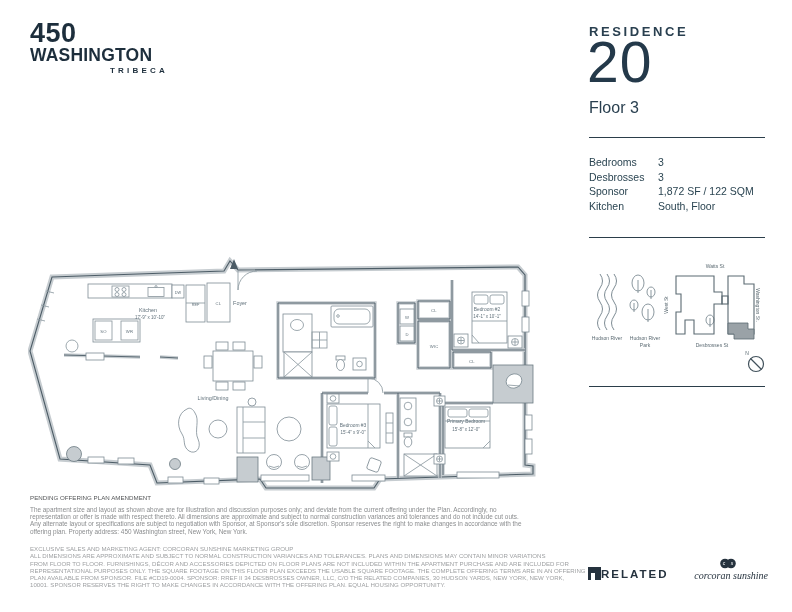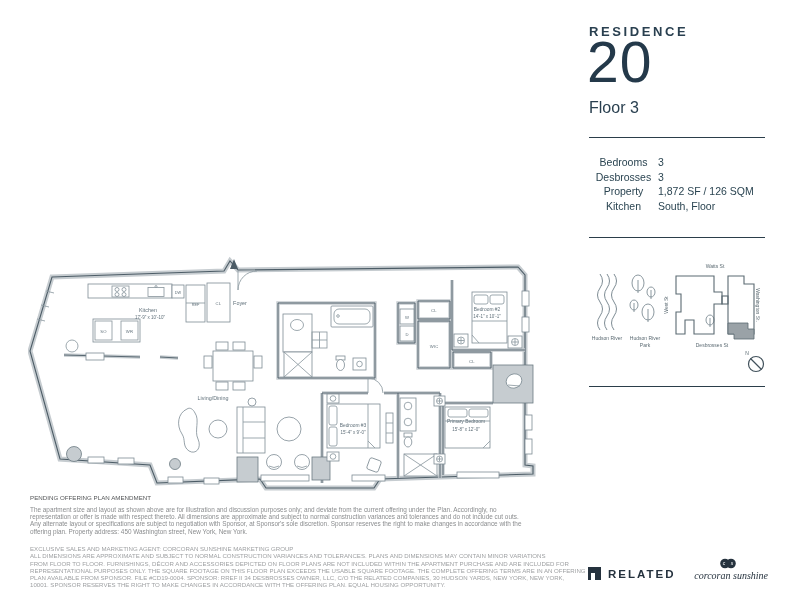--- a/index.html
+++ b/index.html
@@ -14,21 +14,21 @@
   .logo-sub{font-size:8px;font-weight:700;letter-spacing:3.2px;text-align:right;padding-right:2px;margin-top:1px;}
 
   
   .res-label{left:589px;top:24px;font-size:13px;font-weight:700;letter-spacing:2.6px;color:#2a4050;}
   .res-number{left:587px;top:33px;font-size:57px;font-weight:200;color:#24394a;line-height:58px;letter-spacing:1px;}
   .res-floor{left:589px;top:99px;font-size:16px;font-weight:300;color:#2a4050;}
   .rule{left:589px;width:176px;height:1px;background:#2b3e4a;}
   .rule1{top:137px;} .rule2{top:237px;} .rule3{top:386px;}
 
   .details{left:589px;top:155px;font-size:10.5px;line-height:14.5px;color:#2b4552;}
-  .drow{display:flex;text-align:center;}
+  .drow{display:flex;}
   .dlabel{width:69px;}
 
   
   .map{left:588px;top:250px;width:180px;height:140px;}
   .plan{left:28px;top:255px;width:530px;height:250px;}
   svg text{font-family:"Liberation Sans",sans-serif;}
 
   
   .wm{fill:none;stroke:#c6ccd0;stroke-width:5;stroke-linejoin:miter;}
   .wl{fill:none;stroke:#4c5c66;stroke-width:1.1;stroke-linejoin:miter;}
@@ -50,50 +50,55 @@
   .mu{fill:#9aa2a7;stroke:#5b6a72;stroke-width:.8;}
   .map text{fill:#5b6a72;font-size:5px;text-anchor:middle;}
   .mc{fill:none;stroke:#42525c;stroke-width:1.2;}
 
   
   .legal-heading{left:30px;top:494px;font-size:6.2px;color:#555759;}
   .legal-para{left:30px;top:506px;font-size:6.4px;line-height:7.2px;color:#8b8d8f;}
   .legal-disc{left:30px;top:545px;font-size:6.1px;line-height:7.3px;color:#9fa1a3;}
 
   
-  .related{left:588px;top:567px;display:flex;align-items:center;gap:7px;}
+  .related{left:588px;top:567px;display:flex;align-items:center;}
   .related-mark{width:13px;height:13px;background:#25323e;position:relative;}
   .related-mark::after{content:'';position:absolute;left:3px;bottom:0;width:3.5px;height:7px;background:#fff;}
   .related-text{font-size:11.5px;font-weight:700;letter-spacing:2px;color:#25323e;}
   .corcoran{left:688px;top:558px;width:80px;text-align:right;color:#25323e;}
   .corcoran-text{font-family:"Liberation Serif",serif;font-style:italic;font-size:10px;margin-top:1px;}
 </style>
 </head>
 <body>
 
 <div class="page">
 
+  <div class="abs logo">
+    <div class="logo-number">450</div>
+    <div class="logo-name">WASHINGTON</div>
+    <div class="logo-sub">TRIBECA</div>
+  </div>
 
   <div class="abs res-label">RESIDENCE</div>
   <div class="abs res-number">20</div>
   <div class="abs res-floor">Floor 3</div>
   <div class="abs rule rule1"></div>
 
   <div class="abs details">
     <div class="drow">
       <span class="dlabel">Bedrooms</span>
       <span class="dvalue">3</span>
     </div>
     <div class="drow">
       <span class="dlabel">Desbrosses</span>
       <span class="dvalue">3</span>
     </div>
     <div class="drow">
-      <span class="dlabel">Property</span>
-      <span class="dvalue">1,872 SF / 126 SQM</span>
+      <span class="dlabel">Sponsor</span>
+      <span class="dvalue">1,872 SF / 122 SQM</span>
     </div>
     <div class="drow">
       <span class="dlabel">Kitchen</span>
       <span class="dvalue">South, Floor</span>
     </div>
   </div>
   <div class="abs rule rule2"></div>
 
   <svg class="abs map" viewBox="0 0 180 140">
 

